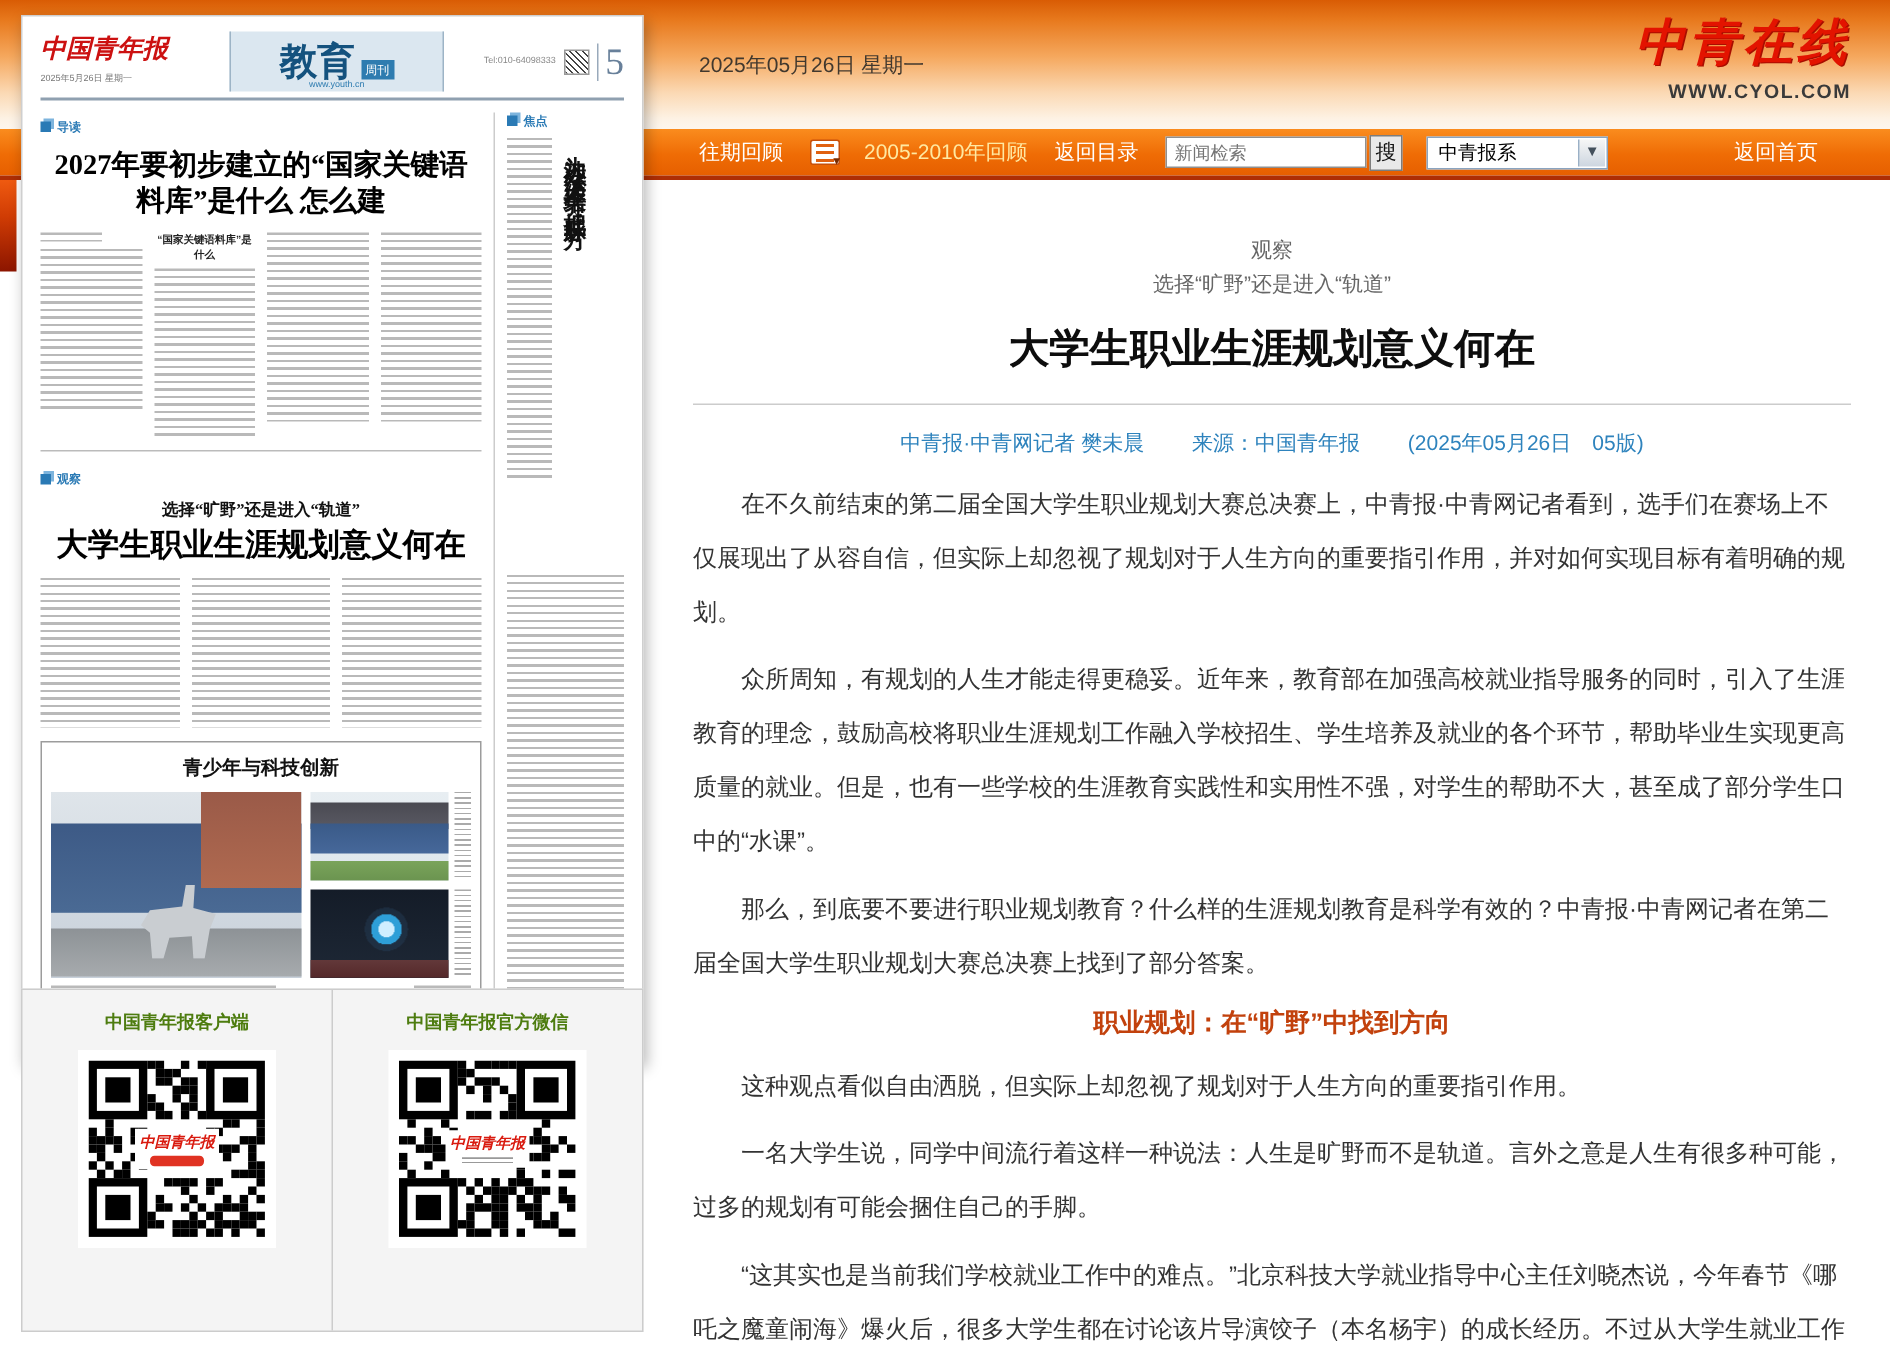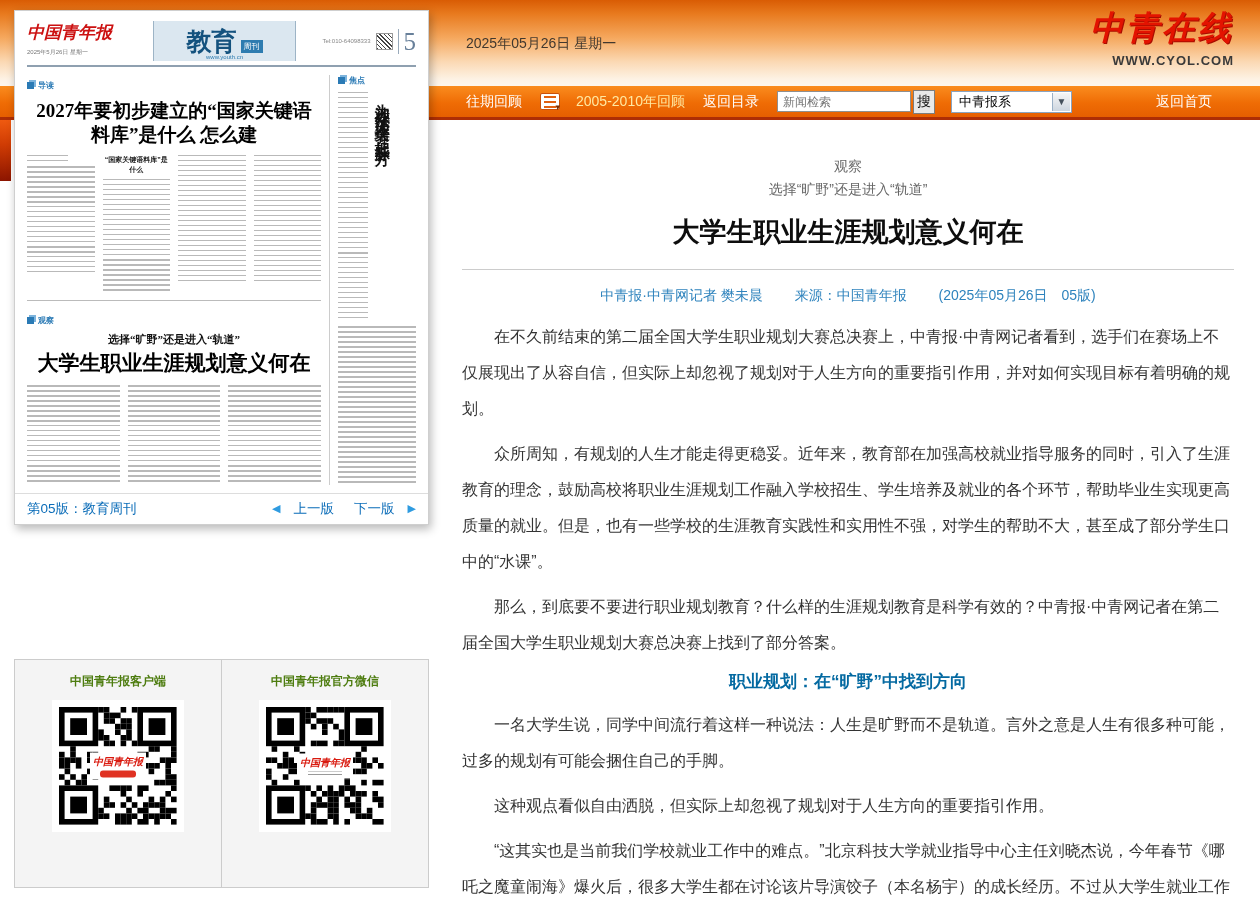--- a/index.html
+++ b/index.html
@@ -174,21 +174,21 @@
 
   
   .article { position:absolute; left:462px; top:158px; width:772px; color:#333; }
   .art-tag { text-align:center; font-size:14px; color:#666; }
   .art-kicker { text-align:center; font-size:14px; color:#666; margin-top:5px; }
   .art-title { text-align:center; font-size:27px; font-weight:bold; color:#0d0d0d; margin:15px 0 19px; }
   .art-hr { border:none; border-top:1px solid #ccc; margin:0 0 17px; }
   .art-byline { text-align:center; font-size:14px; color:#2e83bd; margin-bottom:14px; white-space:nowrap; }
   .art-byline .sep { display:inline-block; width:28px; }
   .art-p { font-size:16px; line-height:36px; text-indent:2em; margin:0 0 9px; }
-  .art-sub { text-align:center; font-weight:bold; font-size:17px; color:#0369a1; margin:8px 0 14px; }
+  .art-sub { text-align:center; font-weight:bold; font-size:17px; color:#c2410c; margin:8px 0 14px; }
 </style>
 </head>
 <body>
 
 <div class="top-banner">
   <div class="date-line">2025年05月26日 星期一</div>
   <div class="logo">
     <div class="logo-cn">中青在线</div>
     <div class="logo-sub">WWW.CYOL.COM</div>
   </div>
@@ -261,20 +261,42 @@
           <span>观察</span>
         </div>
         <div class="np-kicker">选择“旷野”还是进入“轨道”</div>
         <div class="np-2nd-headline">大学生职业生涯规划意义何在</div>
         <div class="np-cols">
           <div class="np-col stripes" style="height:100px"></div>
           <div class="np-col stripes" style="height:100px"></div>
           <div class="np-col stripes" style="height:100px"></div>
         </div>
 
+        <div class="photo-block">
+          <div class="photo-title">青少年与科技创新</div>
+          <div class="photo-row">
+            <div class="photo-main">
+              <div class="robot"></div>
+            </div>
+            <div class="photo-side">
+              <div class="photo-side-item">
+                <div class="photo-s photo-s1"></div>
+                <div class="cap-col"></div>
+              </div>
+              <div class="photo-side-item">
+                <div class="photo-s photo-s2"></div>
+                <div class="cap-col"></div>
+              </div>
+            </div>
+          </div>
+          <div class="photo-caption">
+            <span class="cap-line stripes" style="width:150px"></span>
+            <span class="cap-line stripes" style="width:38px"></span>
+          </div>
+        </div>
       </div>
 
       <div class="np-right">
         <div class="np-tag">
           <span class="sq"></span>
           <span>焦点</span>
         </div>
         <div class="np-vert-wrap">
           <div class="stripes" style="width:30px;height:228px"></div>
           <div class="np-vert-headline">为涉外法治人才培养“把脉开方”</div>
@@ -575,16 +597,16 @@
   <hr class="art-hr">
   <div class="art-byline">
     <span>中青报·中青网记者 樊未晨</span><span class="sep"></span>
     <span>来源：中国青年报</span><span class="sep"></span>
     <span>(2025年05月26日　05版)</span>
   </div>
   <p class="art-p">在不久前结束的第二届全国大学生职业规划大赛总决赛上，中青报·中青网记者看到，选手们在赛场上不仅展现出了从容自信，但实际上却忽视了规划对于人生方向的重要指引作用，并对如何实现目标有着明确的规划。</p>
   <p class="art-p">众所周知，有规划的人生才能走得更稳妥。近年来，教育部在加强高校就业指导服务的同时，引入了生涯教育的理念，鼓励高校将职业生涯规划工作融入学校招生、学生培养及就业的各个环节，帮助毕业生实现更高质量的就业。但是，也有一些学校的生涯教育实践性和实用性不强，对学生的帮助不大，甚至成了部分学生口中的“水课”。</p>
   <p class="art-p">那么，到底要不要进行职业规划教育？什么样的生涯规划教育是科学有效的？中青报·中青网记者在第二届全国大学生职业规划大赛总决赛上找到了部分答案。</p>
   <div class="art-sub">职业规划：在“旷野”中找到方向</div>
+  <p class="art-p">这种观点看似自由洒脱，但实际上却忽视了规划对于人生方向的重要指引作用。</p>
   <p class="art-p">一名大学生说，同学中间流行着这样一种说法：人生是旷野而不是轨道。言外之意是人生有很多种可能，过多的规划有可能会捆住自己的手脚。</p>
-  <p class="art-p">这种观点看似自由洒脱，但实际上却忽视了规划对于人生方向的重要指引作用。</p>
   <p class="art-p">“这其实也是当前我们学校就业工作中的难点。”北京科技大学就业指导中心主任刘晓杰说，今年春节《哪吒之魔童闹海》爆火后，很多大学生都在讨论该片导演饺子（本名杨宇）的成长经历。不过从大学生就业工作角度来看，“他学了4年药学，最终因为动画成功，虽然他成功了，但是如果他一上大学就学习相关专业，也许会更早取得成绩”。</p>
 </div>
 
 </body></html>

